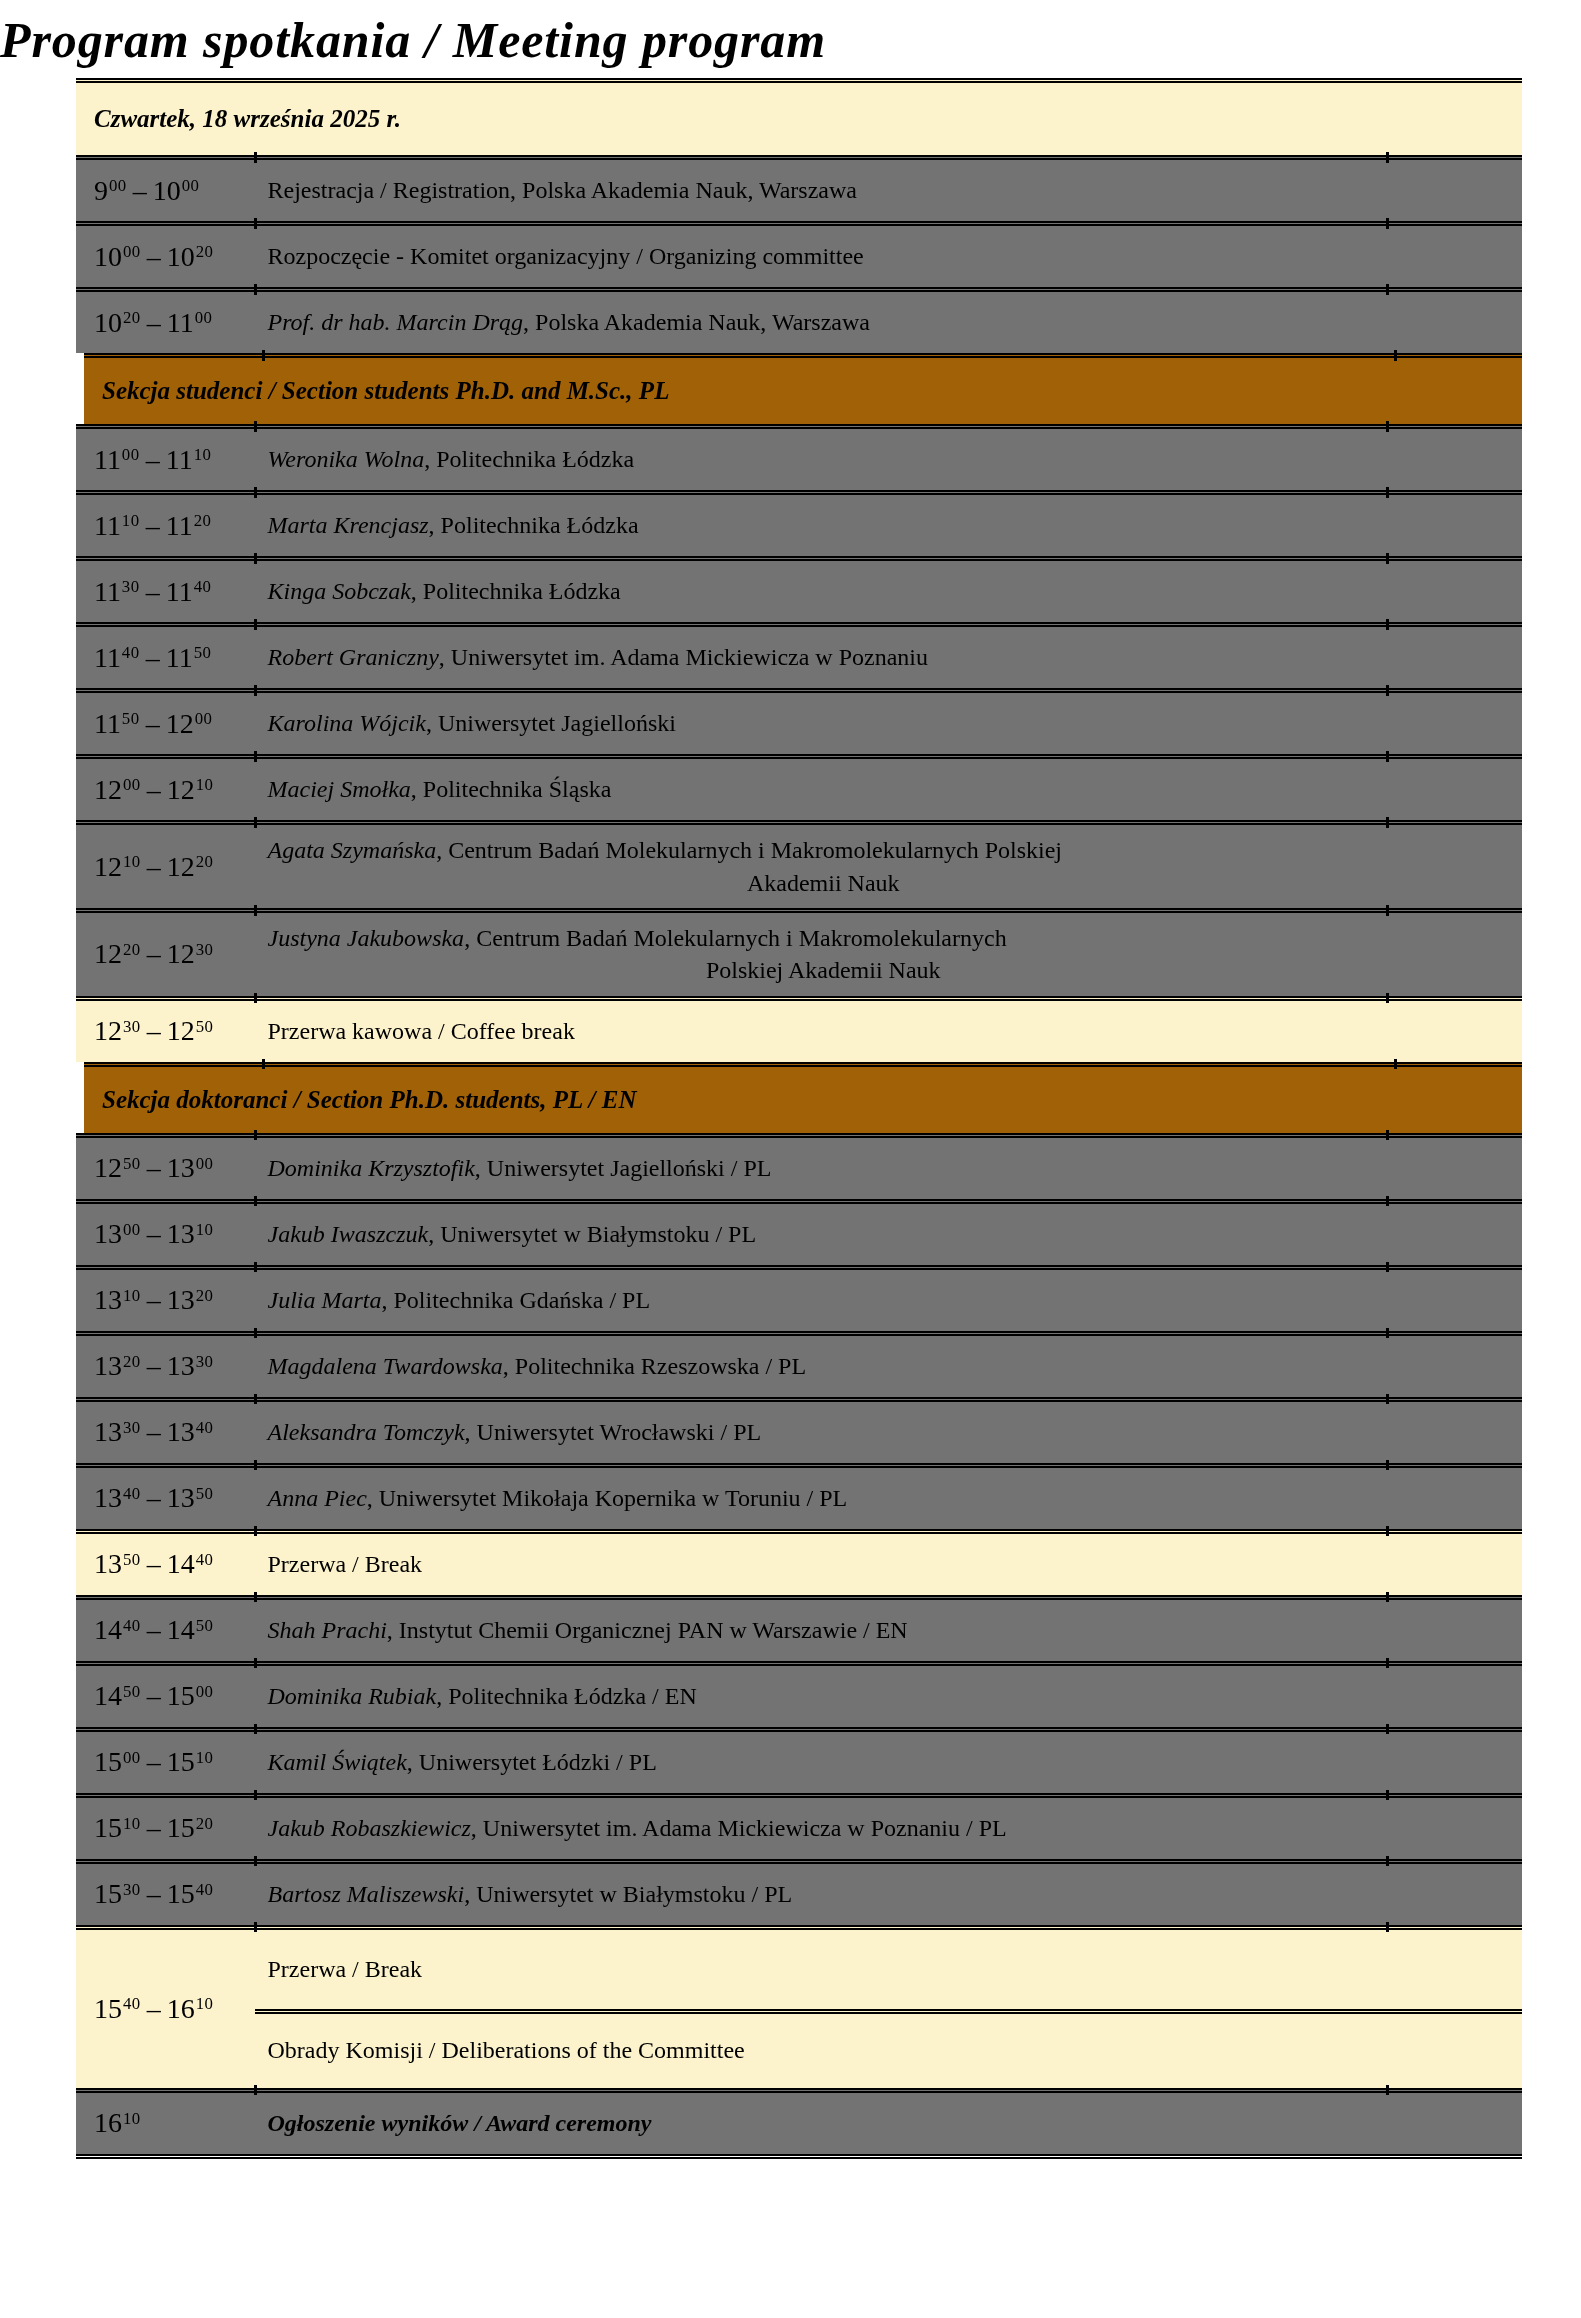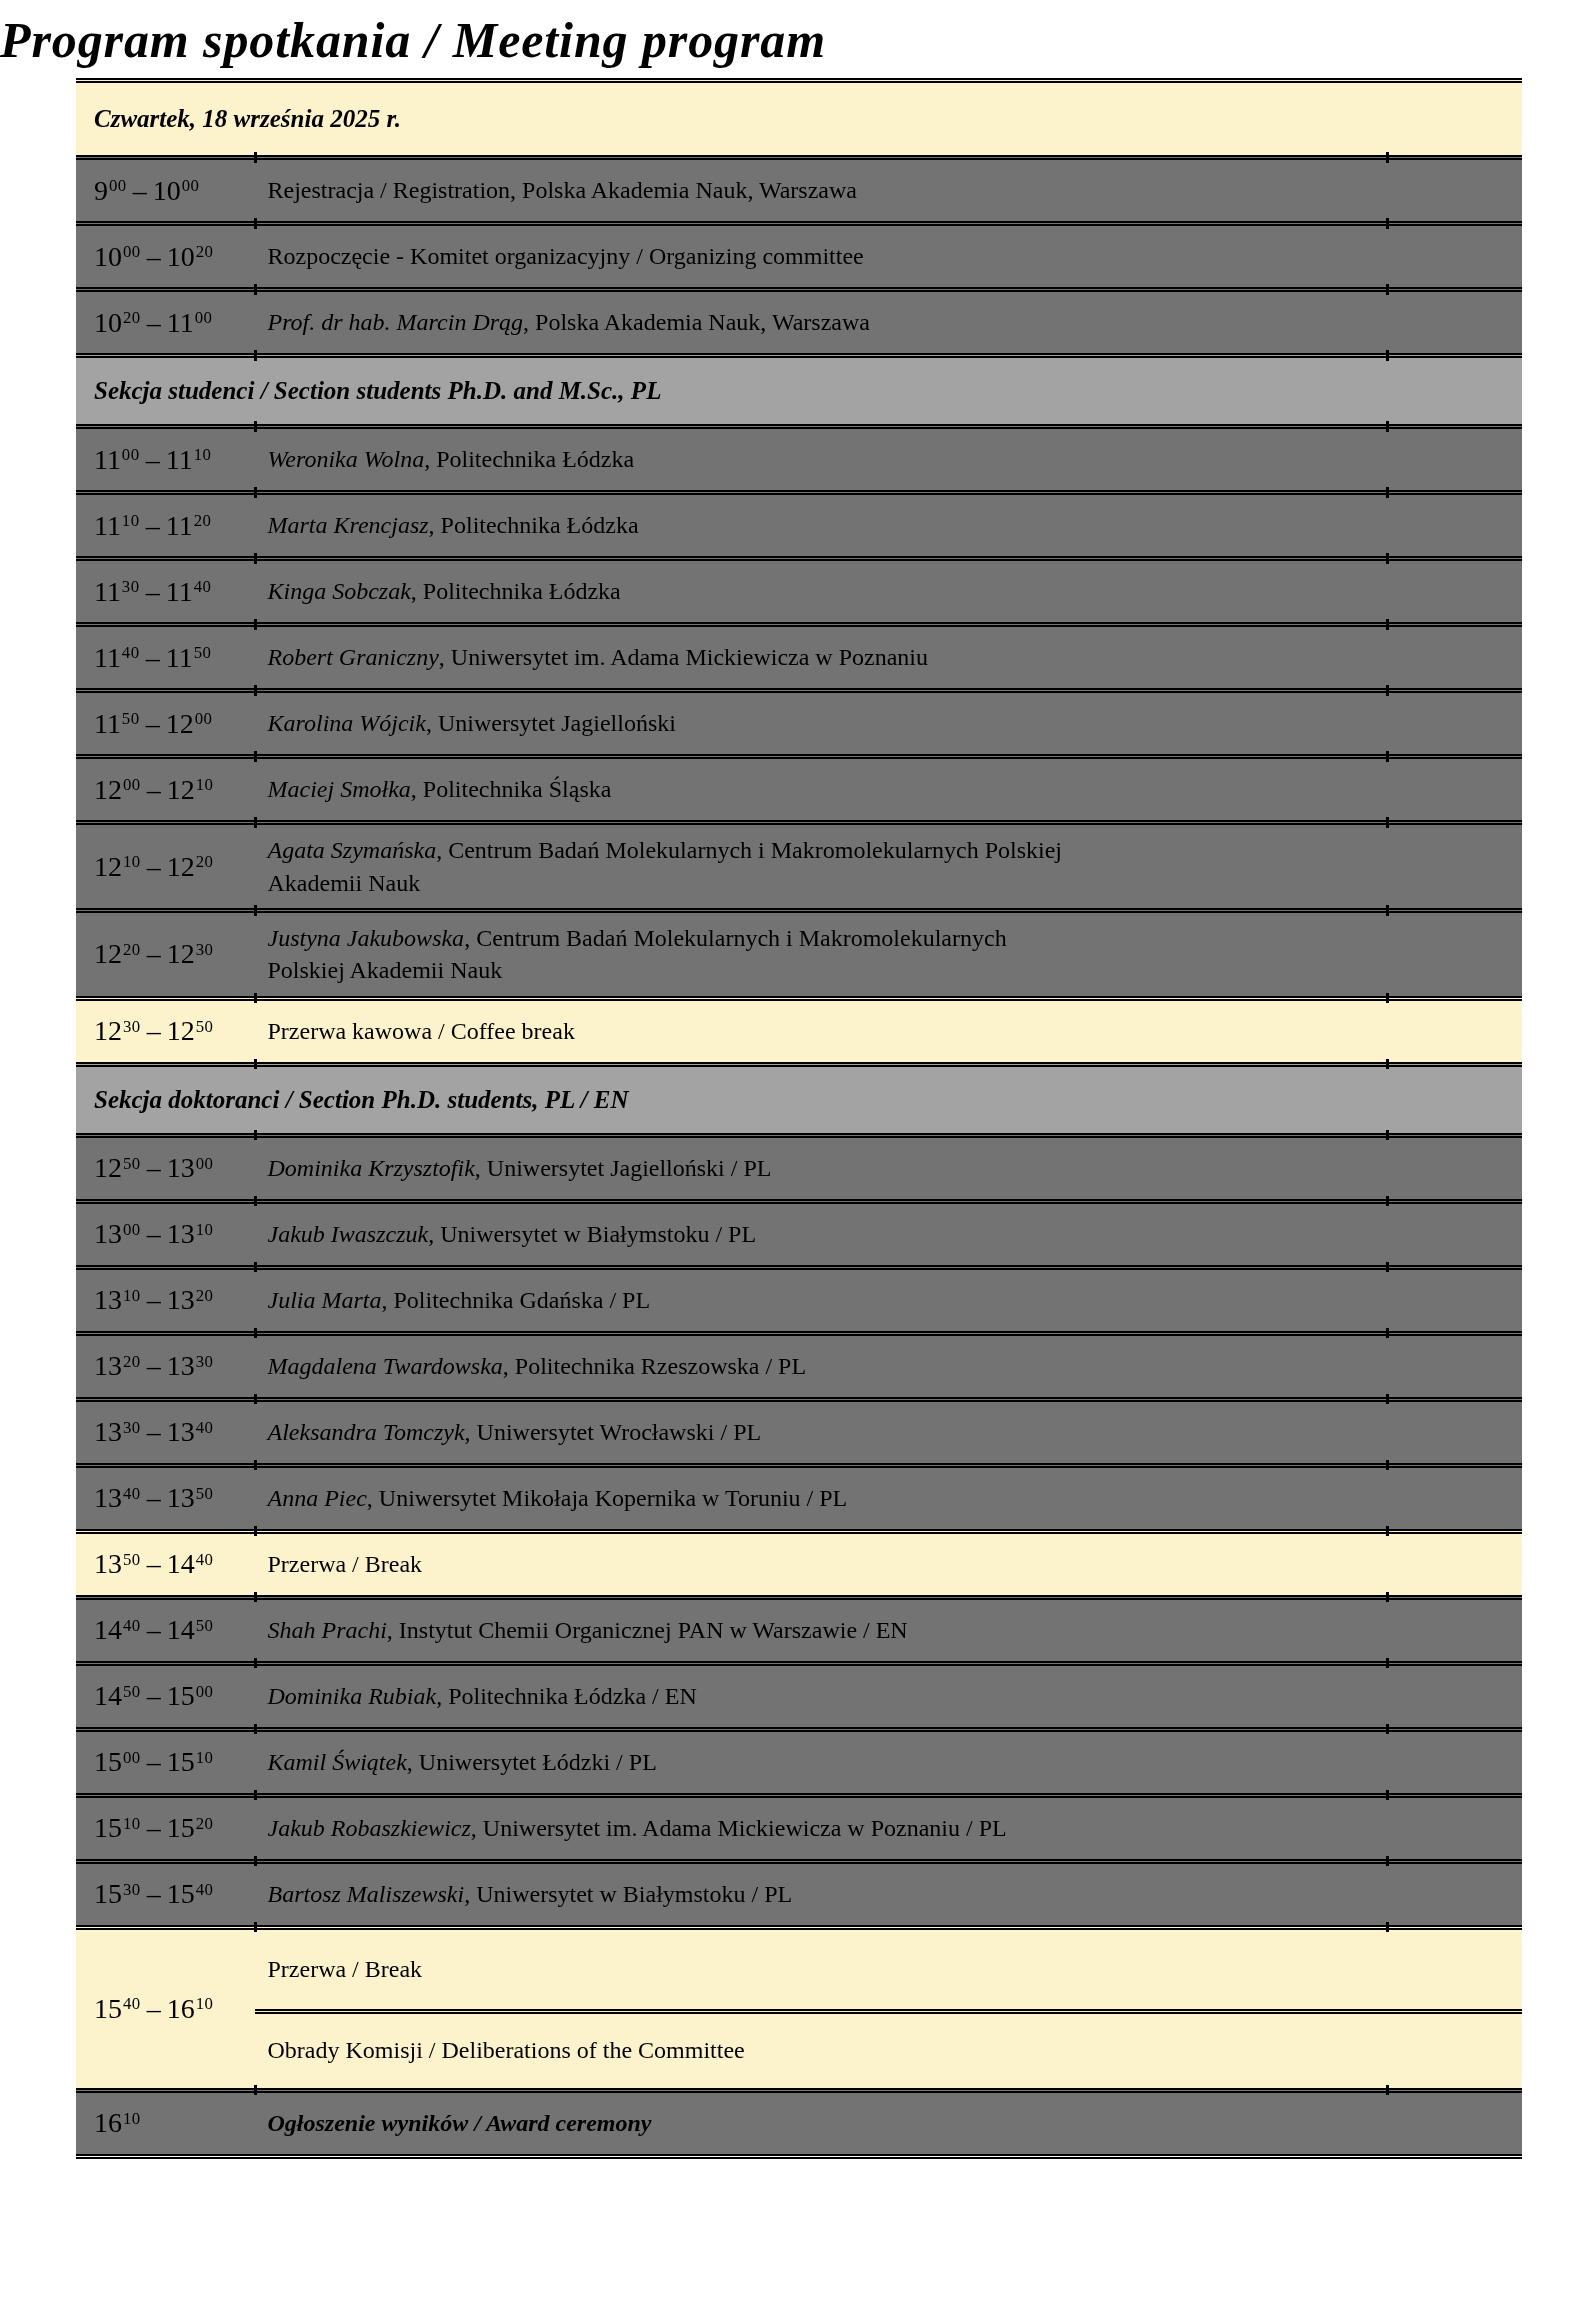--- a/index.html
+++ b/index.html
@@ -33,21 +33,21 @@
   }
   
   .row::before,.row::after{
     content:"";position:absolute;top:-8px;width:2.7px;height:10.7px;background:#000;
   }
   .row::before{left:178px;}
   .row::after{left:1310px;}
   .row.date::before,.row.date::after{display:none;}
   .row.date{background:#FCF2CC;min-height:77px;text-align:center;}
   .row.break,.row.double{background:#FCF2CC;}
-  .row.section{background:#a3a3a3;min-height:71px;}
+  .row.section{background:#a16207;min-height:71px;margin-left:8px;}
   .cell{
     display:flex;align-items:center;
     box-sizing:border-box;
     padding:9px 9px 9px 12.5px;
     font-size:24px;line-height:1.35;
   }
   .cell.time{
     padding-left:18px;
     font-size:28px;
     white-space:nowrap;
@@ -59,21 +59,21 @@
     letter-spacing:0.4px;
   }
   .dash{margin:0 6.2px;}
   .cell.span{
     grid-column:1 / -1;
     padding-left:18px;
     font-weight:bold;font-style:italic;
     font-size:25px;
   }
   .speaker{font-style:italic;}
-  .line2{display:block;}
+  .line2{display:block;text-align:center;}
   .inner{display:inline-block;width:100%;}
   .cell.time .inner{width:auto;}
   .row.final .cell.desc{font-weight:bold;font-style:italic;}
   .dstack{
     grid-column:2 / 4;
     display:flex;flex-direction:column;
   }
   .dsub{
     flex:1;display:flex;align-items:center;
     padding:9px 9px 9px 12.5px;

